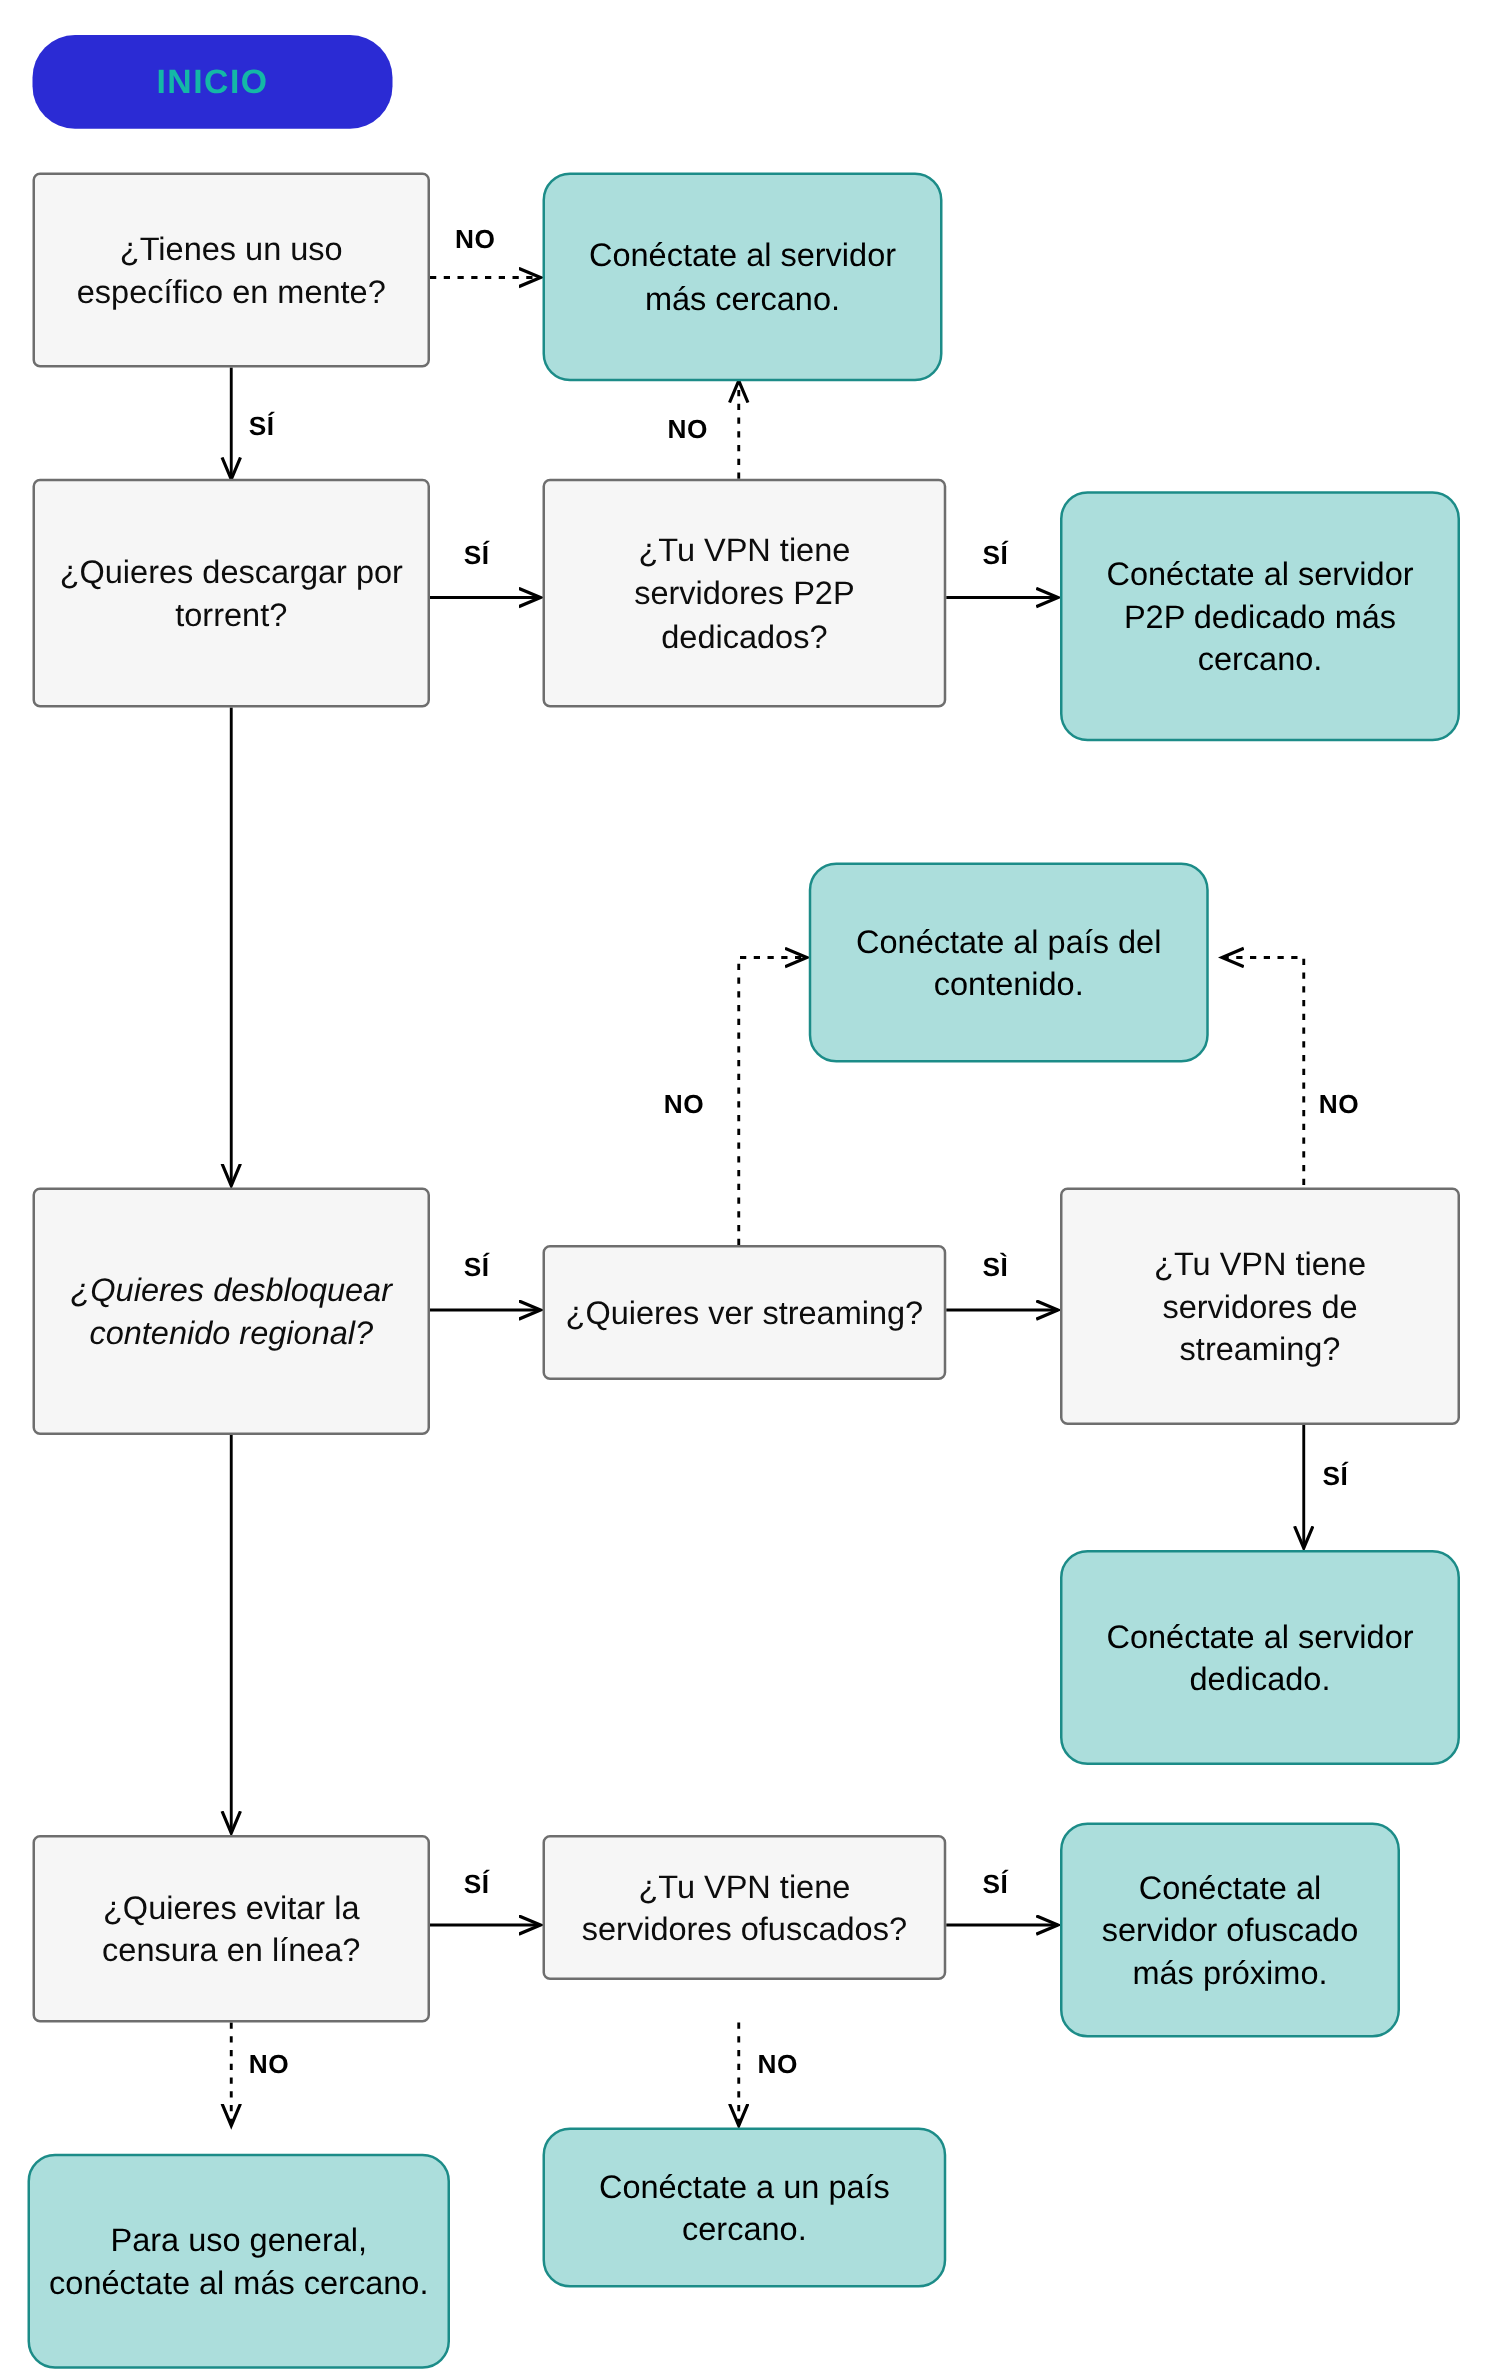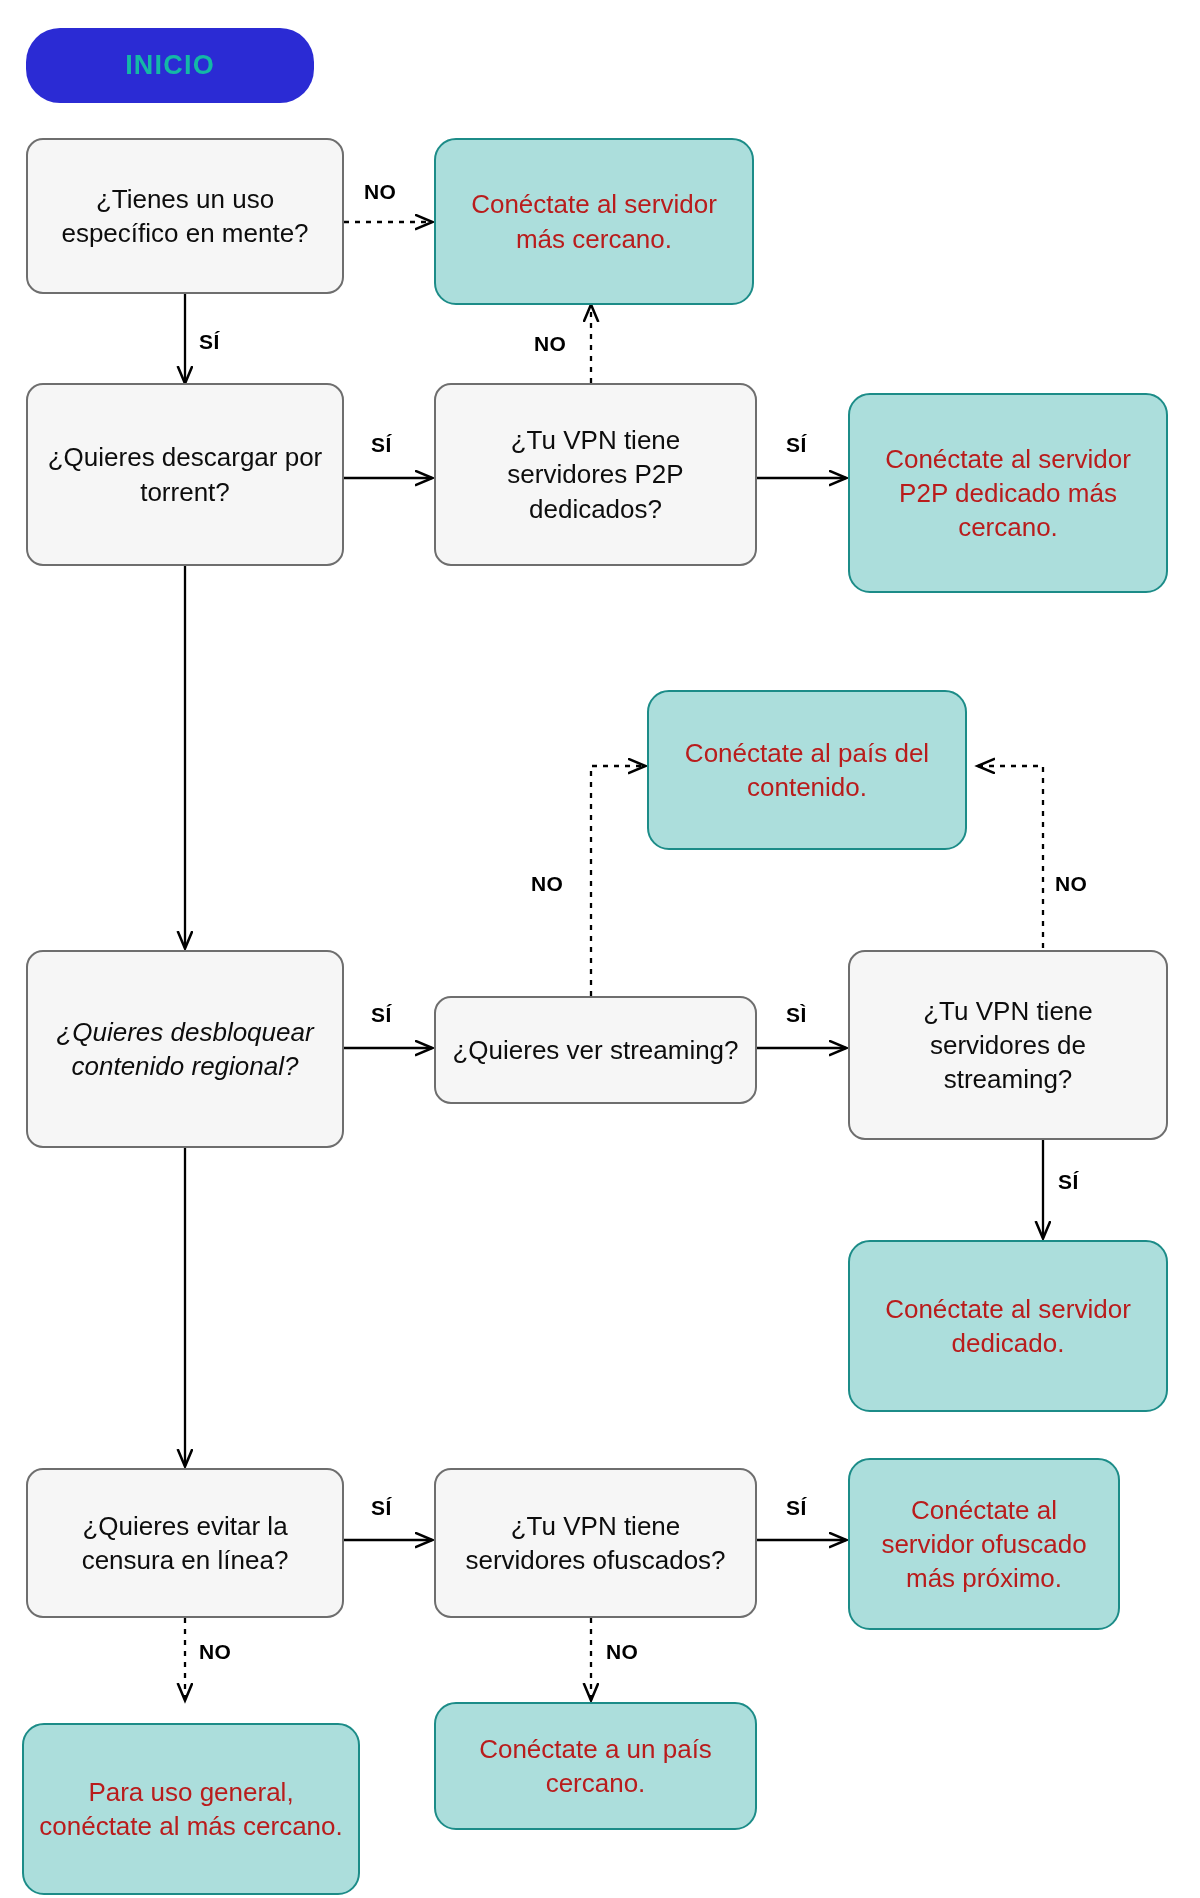--- a/index.html
+++ b/index.html
@@ -4,23 +4,23 @@
 <style>
   html,body{margin:0;padding:0;background:#ffffff;}
   body{width:1200px;height:1898px;font-family:"Liberation Sans",sans-serif;position:relative;overflow:hidden;}
   #canvas{position:absolute;left:0;top:0;width:1200px;height:1898px;}
 
   .node{position:absolute;box-sizing:border-box;display:flex;align-items:center;justify-content:center;text-align:center;}
   .node .txt{display:block;width:100%;padding:0 14px;box-sizing:border-box;white-space:pre-line;}
 
   .start{background:#2B2BD4;color:#14b8a6;border-radius:34px;font-weight:bold;font-size:27px;letter-spacing:1.2px;}
 
-  .decision{background:#F6F6F6;border:2.5px solid #6E6E6E;border-radius:17px;color:#0d0d0d;font-size:26px;line-height:1.32;}
+  .decision{background:#F6F6F6;border:2.5px solid #6E6E6E;border-radius:6px;color:#0d0d0d;font-size:26px;line-height:1.32;}
 
-  .outcome{background:#ACDEDC;border:2.5px solid #1C8C88;border-radius:22px;color:#b91c1c;font-size:26px;line-height:1.32;}
+  .outcome{background:#ACDEDC;border:2.5px solid #1C8C88;border-radius:22px;color:#000000;font-size:26px;line-height:1.32;}
 
   .edge-label{position:absolute;font-size:21px;font-weight:bold;color:#000;letter-spacing:0.4px;white-space:nowrap;}
 
   svg#wires{position:absolute;left:0;top:0;width:1200px;height:1898px;pointer-events:none;}
 </style>
 </head>
 <body>
 
 <div id="canvas">
 
@@ -121,21 +121,21 @@
   </div>
 
   <div class="node outcome" style="left:848px;top:1240px;width:320px;height:172px;">
     <span class="txt">Conéctate al servidor dedicado.</span>
   </div>
 
   <div class="node decision" style="left:26px;top:1468px;width:318px;height:150px;">
     <span class="txt">¿Quieres evitar la censura en línea?</span>
   </div>
 
-  <div class="node decision" style="left:434px;top:1468px;width:323px;height:150px;">
+  <div class="node decision" style="left:434px;top:1468px;width:323px;height:116px;">
     <span class="txt">¿Tu VPN tiene servidores ofuscados?</span>
   </div>
 
   <div class="node outcome" style="left:848px;top:1458px;width:272px;height:172px;">
     <span class="txt">Conéctate al servidor ofuscado más próximo.</span>
   </div>
 
   <div class="node outcome" style="left:22px;top:1702px;width:338px;height:172px;margin-top:21px;">
     <span class="txt">Para uso general, conéctate al más cercano.</span>
   </div>

